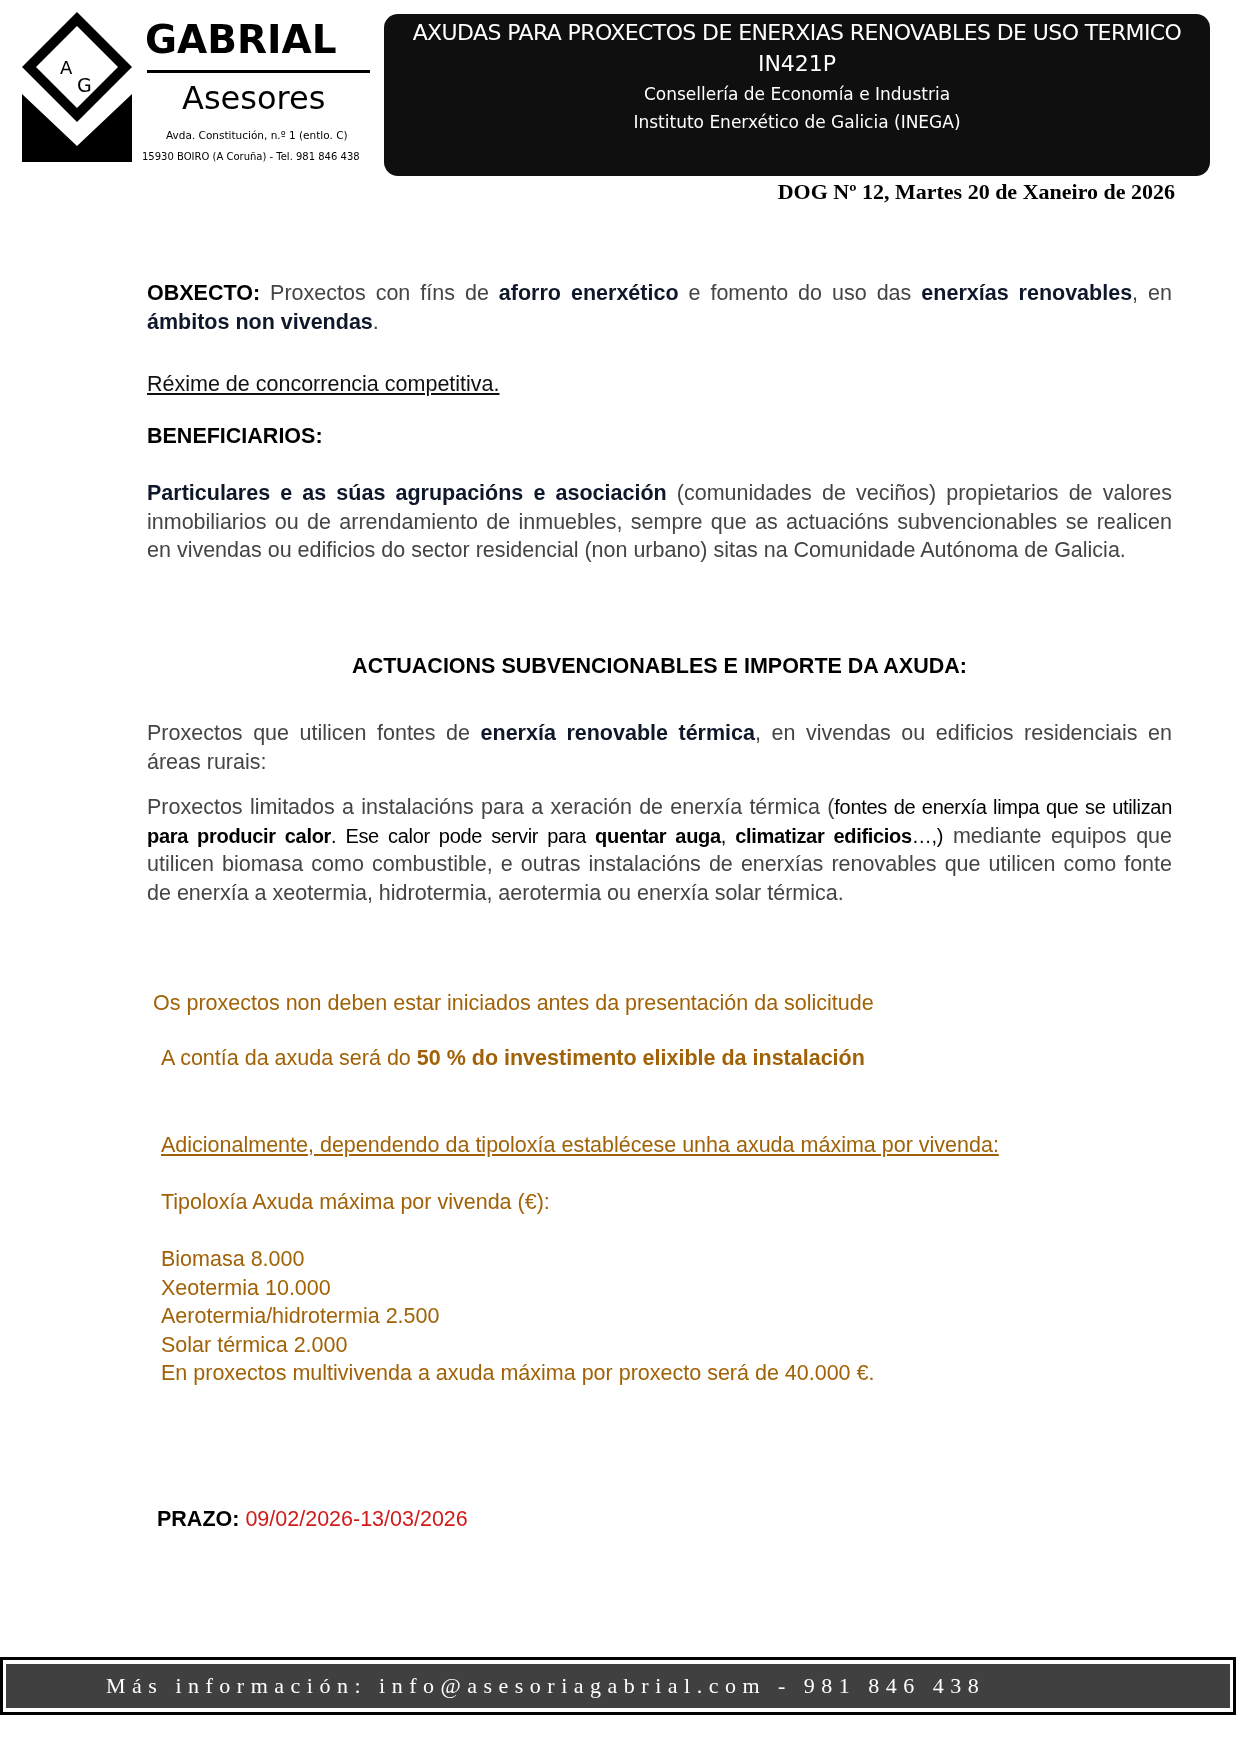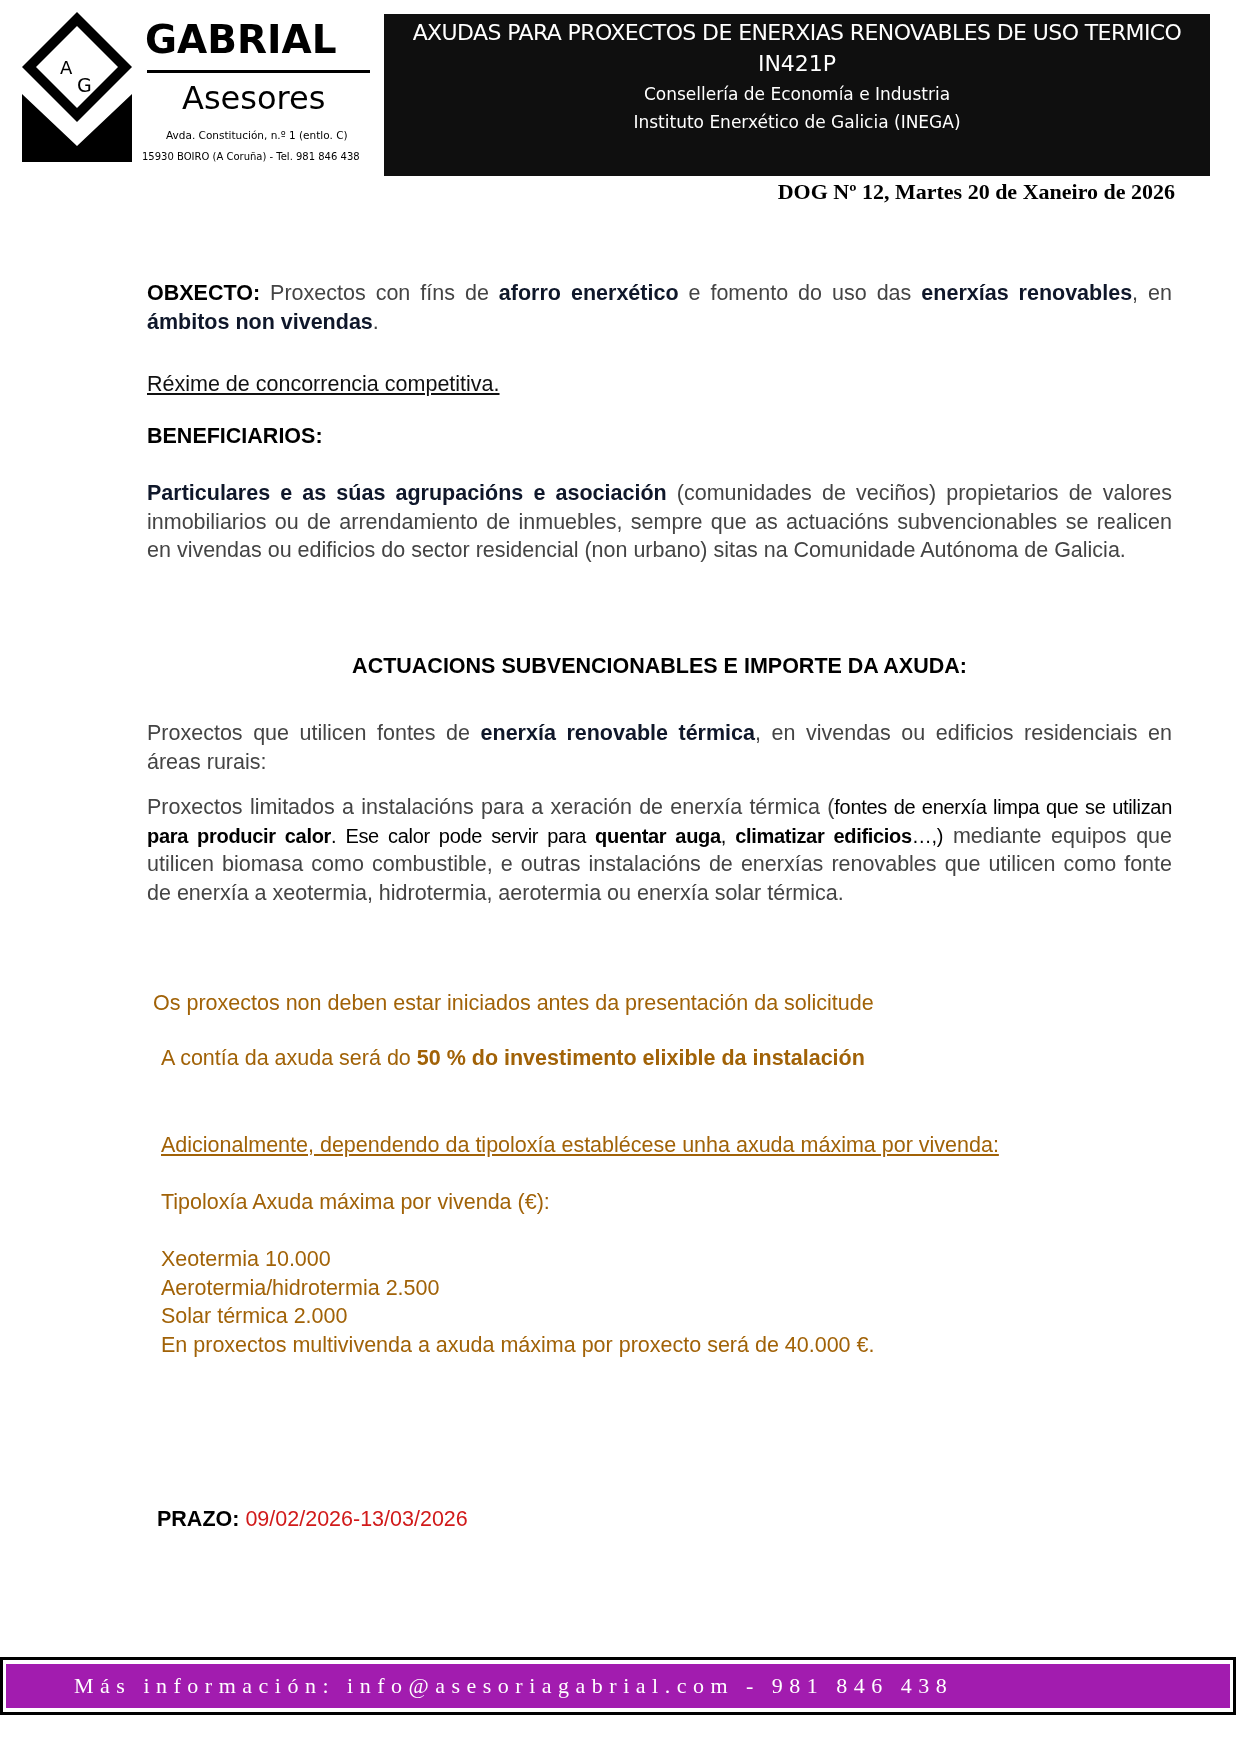--- a/index.html
+++ b/index.html
@@ -8,41 +8,41 @@
 
   
   .logo-mark { left: 22px; top: 12px; width: 110px; height: 150px; }
   .logo-name { left: 145px; top: 12px; font-family: "DejaVu Sans", sans-serif; font-size: 39px; font-weight: bold; letter-spacing: 0px; line-height: 56px; }
   .logo-rule { left: 147px; top: 70px; width: 223px; height: 3px; background: #000; }
   .logo-sub { left: 182px; top: 78px; font-family: "DejaVu Sans", sans-serif; font-size: 32px; line-height: 40px; }
   .logo-addr1 { left: 166px; top: 128px; font-family: "DejaVu Sans", sans-serif; font-size: 10.5px; line-height: 14px; }
   .logo-addr2 { left: 142px; top: 150px; font-family: "DejaVu Sans", sans-serif; font-size: 10px; line-height: 14px; }
 
   
-  .banner { left: 384px; top: 14px; width: 826px; height: 162px; background: #0f0f0f; color: #fff; text-align: center; font-family: "DejaVu Sans", sans-serif; }
+  .banner { left: 384px; top: 14px; width: 826px; height: 162px; background: #0f0f0f; color: #fff; text-align: center; font-family: "DejaVu Sans", sans-serif; border-radius: 14px; }
   .banner .t1 { font-size: 22px; line-height: 30px; margin-top: 4px; letter-spacing: -0.6px; white-space: nowrap; }
   .banner .t2 { font-size: 22px; line-height: 28px; margin-top: 2px; }
   .banner .t3 { font-size: 17px; line-height: 28px; margin-top: 2px; }
   .banner .t4 { font-size: 17px; line-height: 28px; }
 
   .dog { right: 65px; top: 178px; font-family: "Liberation Serif", serif; font-weight: bold; font-size: 22px; line-height: 28px; }
 
   
   .content { left: 147px; width: 1025px; font-size: 21.5px; line-height: 28.5px; color: #444; }
   .justify { text-align: justify; }
   .b { font-weight: bold; color: #0f172a; }
   .blk { color: #a16207; }
   .head { color: #000; font-weight: bold; font-size: 21.5px; }
   .u { text-decoration: underline; color: #111; }
   .smallblack { color: #000; font-size: 20px; letter-spacing: -0.3px; }
   .red { color: #d11a1a; }
 
   
   .footer-outer { left: 0px; top: 1657px; width: 1230px; height: 52px; border: 3px solid #000; background: #fff; }
-  .footer-inner { position: absolute; left: 3px; top: 4px; right: 3px; bottom: 4px; background: #a21caf; color: #fff; font-family: "Liberation Serif", serif; font-size: 22px; letter-spacing: 6.5px; line-height: 44px; padding-left: 68px; white-space: nowrap; }
+  .footer-inner { position: absolute; left: 3px; top: 4px; right: 3px; bottom: 4px; background: #404040; color: #fff; font-family: "Liberation Serif", serif; font-size: 22px; letter-spacing: 6.5px; line-height: 44px; padding-left: 100px; white-space: nowrap; }
 </style>
 </head>
 <body>
 
 <div class="abs logo-mark">
   <svg width="110" height="150" viewBox="0 0 110 150">
     <polygon points="0,82 0,150 110,150 110,82 55,134" fill="#000"></polygon>
     <polygon points="55,0 110,55 55,110 0,55" fill="#000"></polygon>
     <polygon points="55,14 96,55 55,96 14,55" fill="#fff"></polygon>
     <text x="38" y="62" font-family="DejaVu Sans, sans-serif" font-size="18" fill="#000">A</text>
@@ -86,20 +86,21 @@
 </div>
 
 <div class="abs content blk" style="top:989px; left:153px;">Os proxectos non deben estar iniciados antes da presentación da solicitude</div>
 <div class="abs content blk" style="top:1044px; left:161px;">
   <span>A contía da axuda será do </span><span style="font-weight:bold">50 % do investimento elixible da instalación</span>
 </div>
 <div class="abs content blk" style="top:1131px; left:161px;text-decoration:underline;">Adicionalmente, dependendo da tipoloxía establécese unha axuda máxima por vivenda:</div>
 <div class="abs content blk" style="top:1188px; left:161px;">Tipoloxía Axuda máxima por vivenda (€):</div>
 
 <div class="abs content blk" style="top:1245px; left:161px;">
+  <div><span>Biomasa</span> <span>8.000</span></div>
   <div><span>Xeotermia</span> <span>10.000</span></div>
   <div><span>Aerotermia/hidrotermia</span> <span>2.500</span></div>
   <div><span>Solar térmica</span> <span>2.000</span></div>
   <div>En proxectos multivivenda a axuda máxima por proxecto será de 40.000 €.</div>
 </div>
 
 <div class="abs content" style="top:1505px; left:157px;">
   <span class="head">PRAZO:</span><span class="red"> 09/02/2026-13/03/2026</span>
 </div>
 

